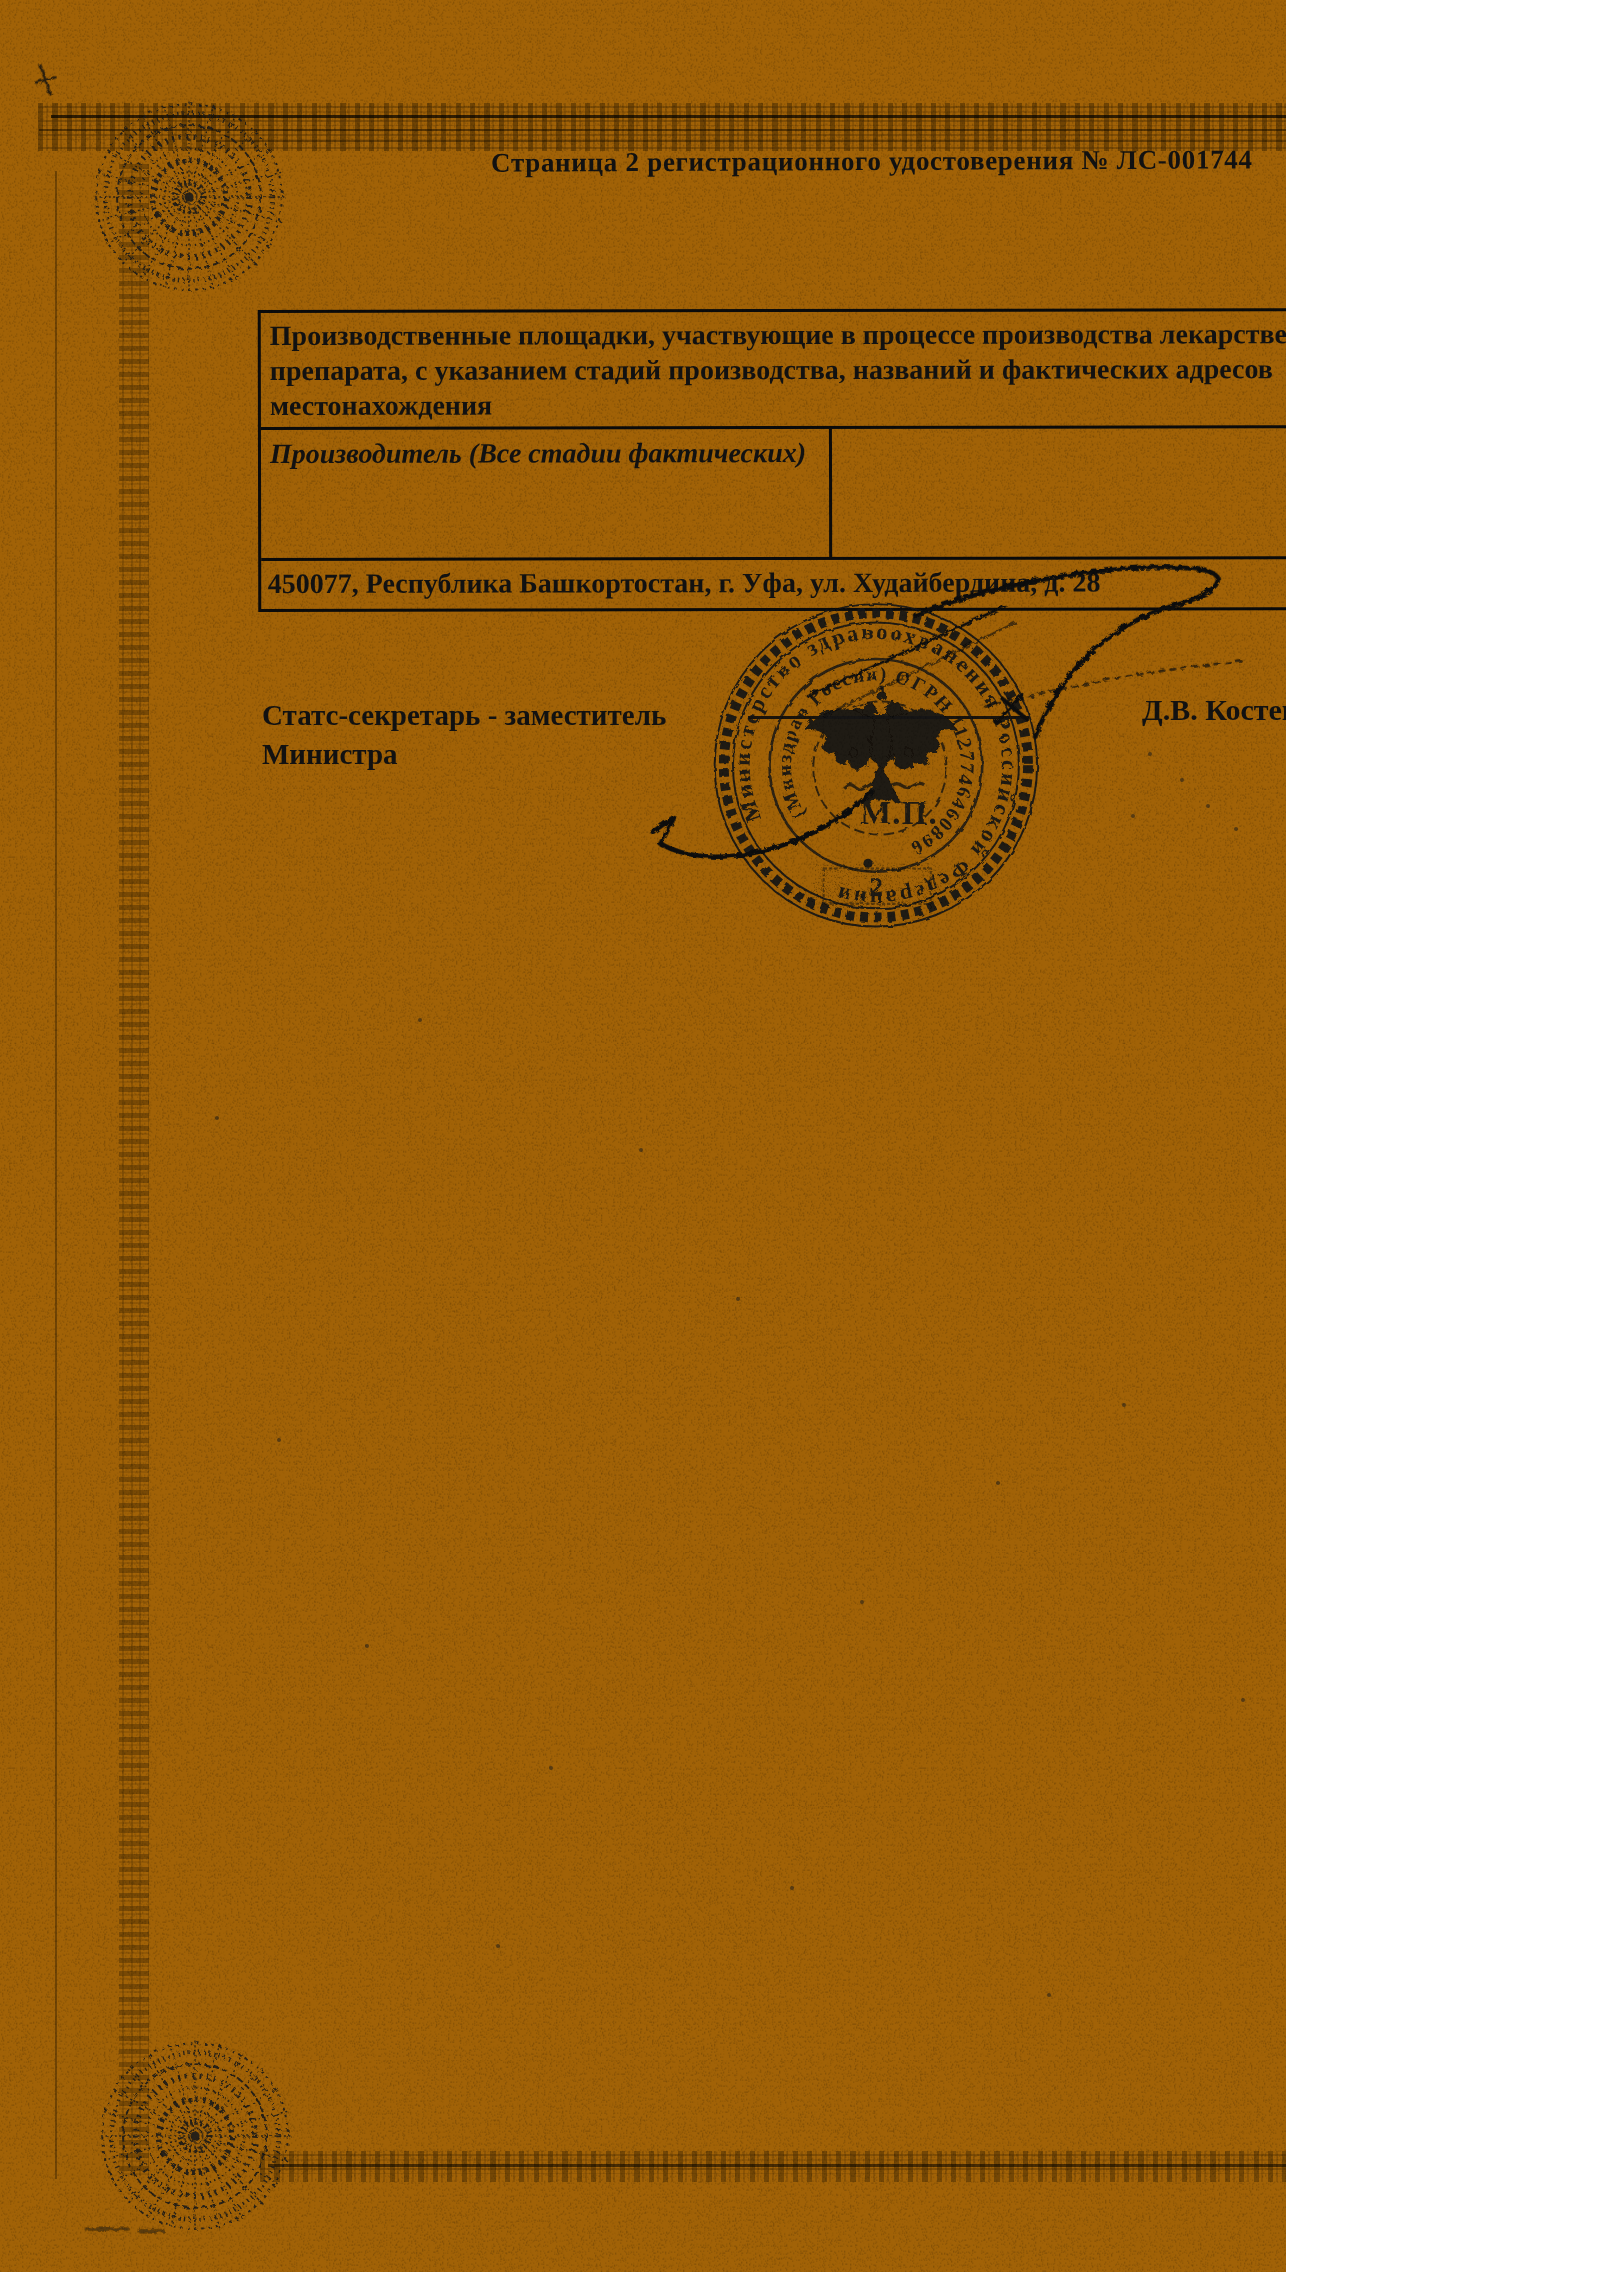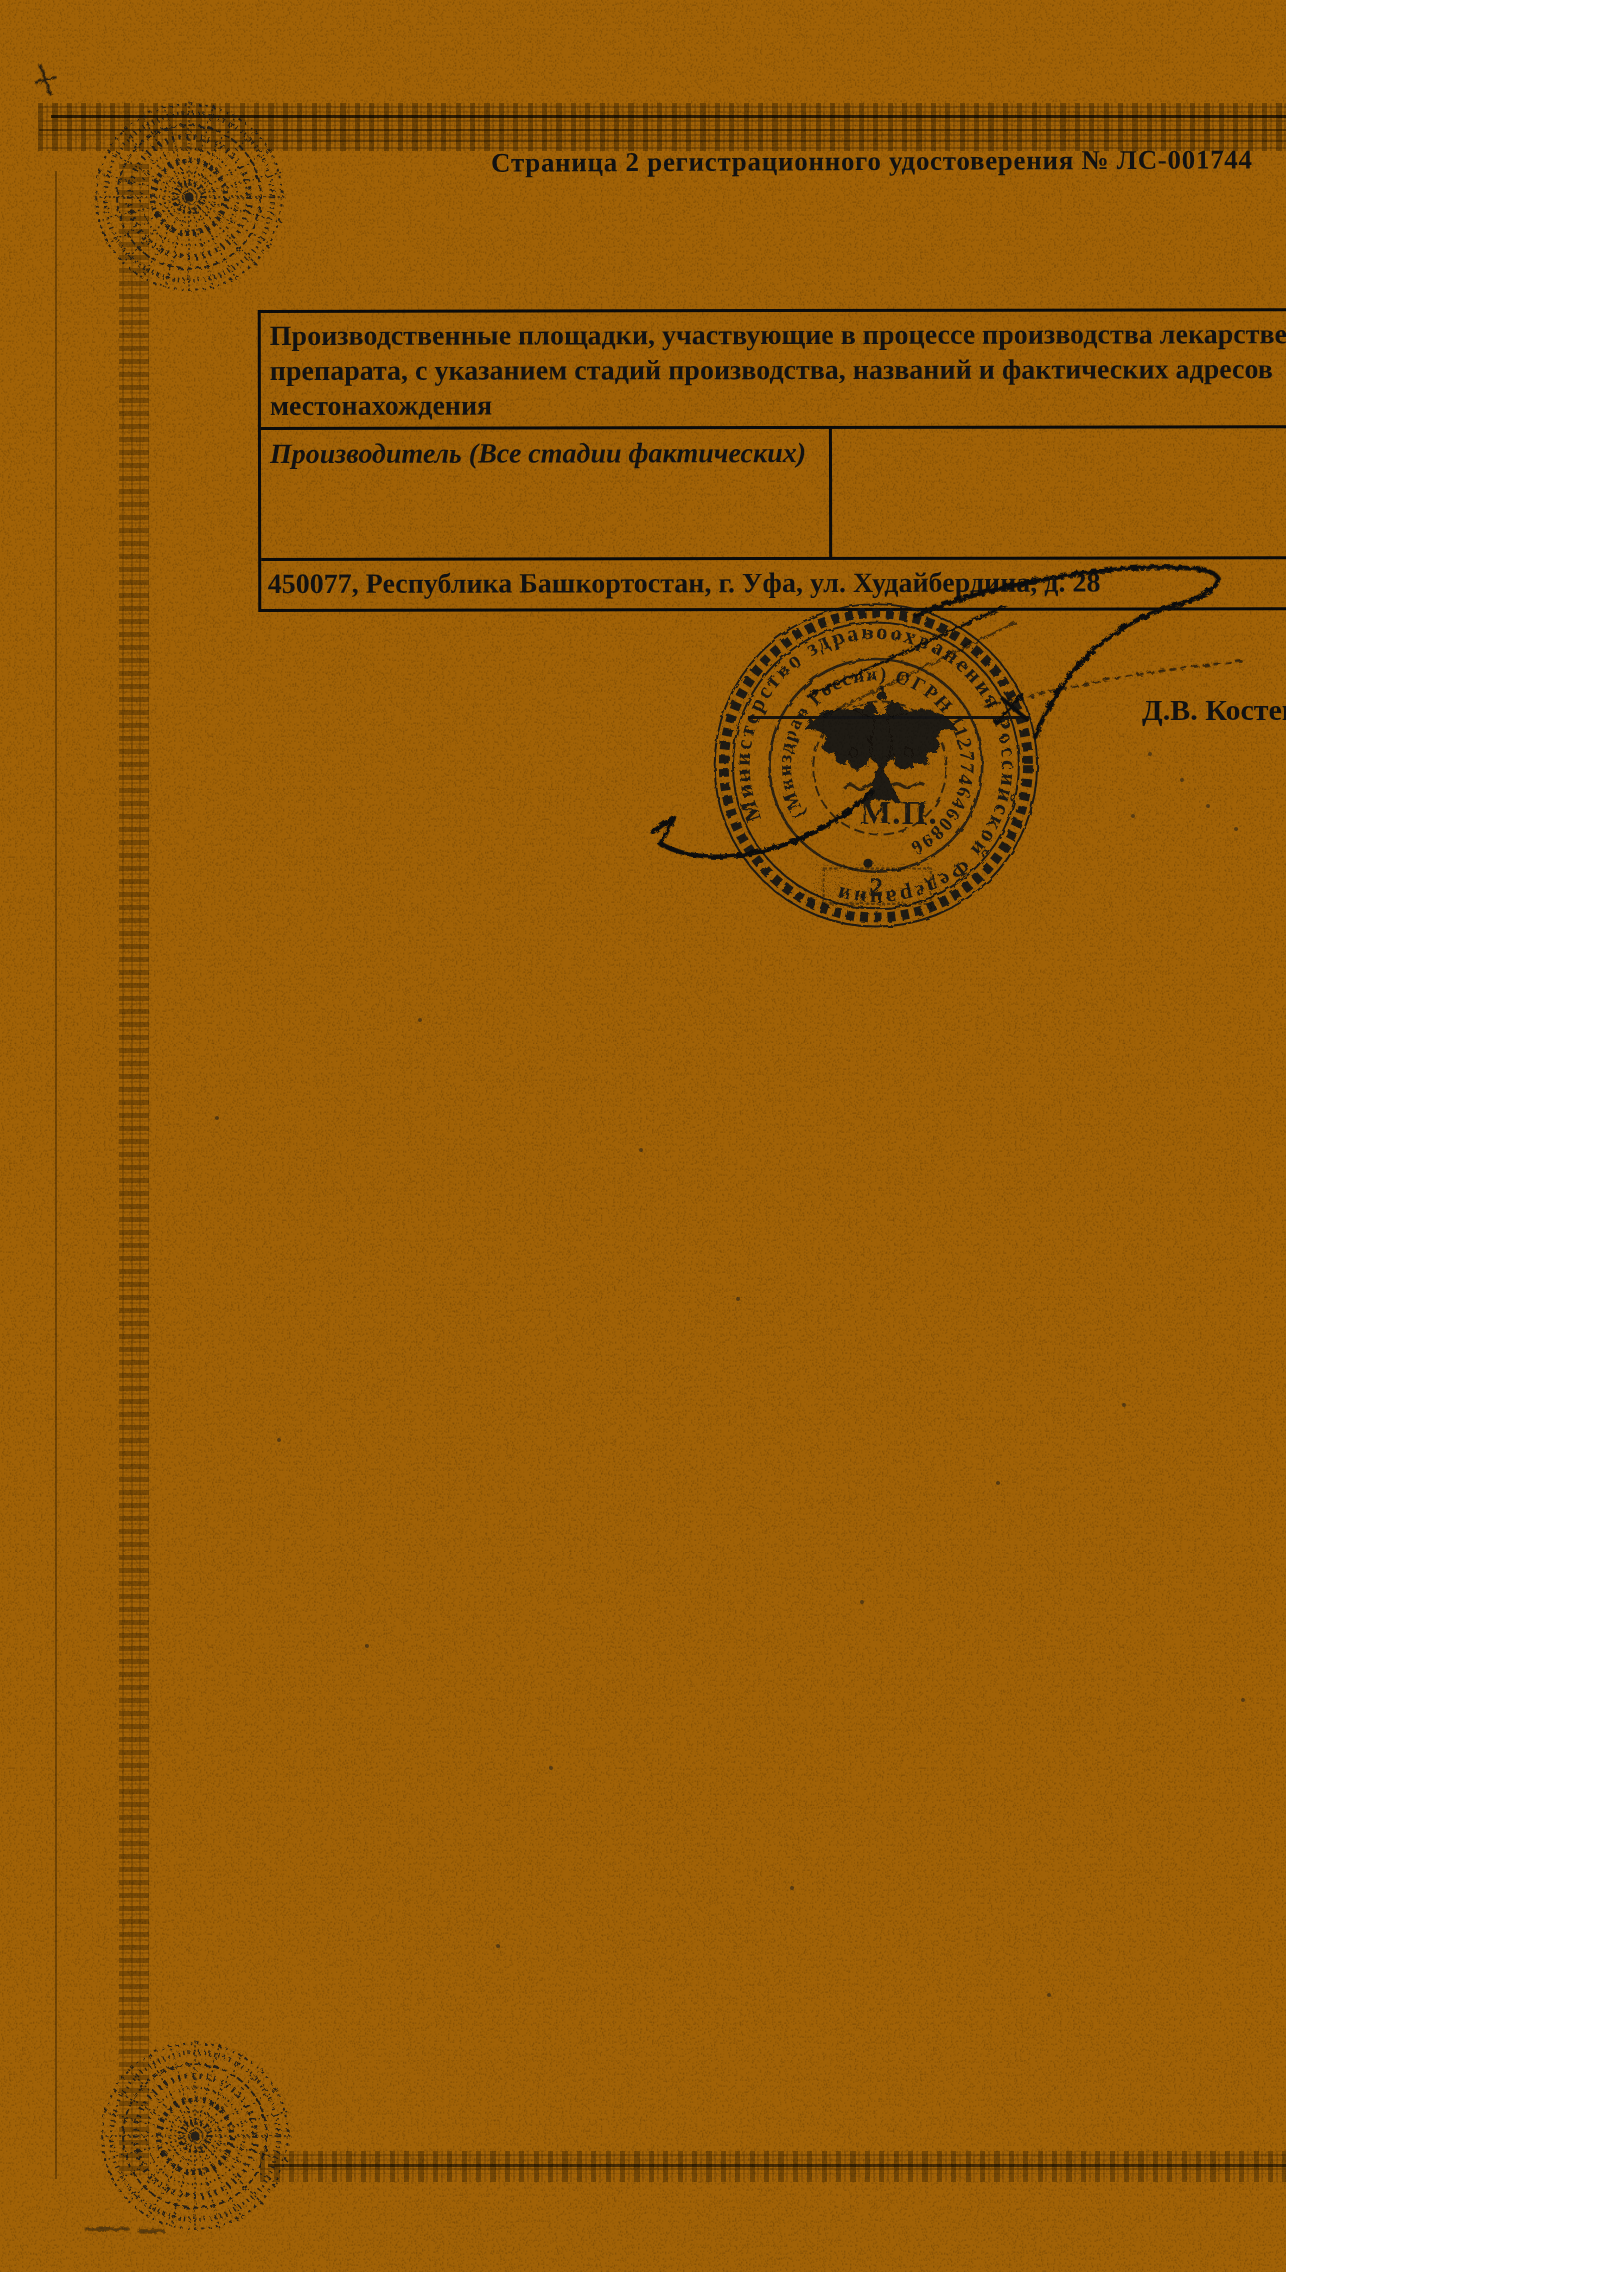--- a/index.html
+++ b/index.html
@@ -114,20 +114,24 @@
   <div class="title">Страница 2 регистрационного удостоверения № ЛС-001744</div>
 
   <div class="tbl">
     <div class="tbl-header">Производственные площадки, участвующие в процессе производства лекарственного препарата, с указанием стадий производства, названий и фактических адресов местонахождения</div>
     <div class="tbl-row">
       <div class="cell-left">Производитель (Все стадии фактических)</div>
     </div>
     <div class="tbl-address">450077, Республика Башкортостан, г. Уфа, ул. Худайбердина, д. 28</div>
   </div>
 
+  <div class="sig-post">
+    <div>Статс-секретарь - заместитель</div>
+    <div>Министра</div>
+  </div>
   <div class="sig-line"></div>
   <div class="sig-name">Д.В. Костенников</div>
 
   <svg class="seal-svg" viewBox="950 830 1250 640">
     <g filter="url(#rough2)" opacity=".93">
       <g fill="none" stroke="#141414">
         <circle cx="1342" cy="1172" r="247" stroke-width="3"></circle>
         <circle cx="1342" cy="1172" r="233" stroke-width="15" stroke-dasharray="12 9"></circle>
         <circle cx="1342" cy="1172" r="219" stroke-width="3"></circle>
         <circle cx="1342" cy="1172" r="163" stroke-width="4" opacity=".9"></circle>

